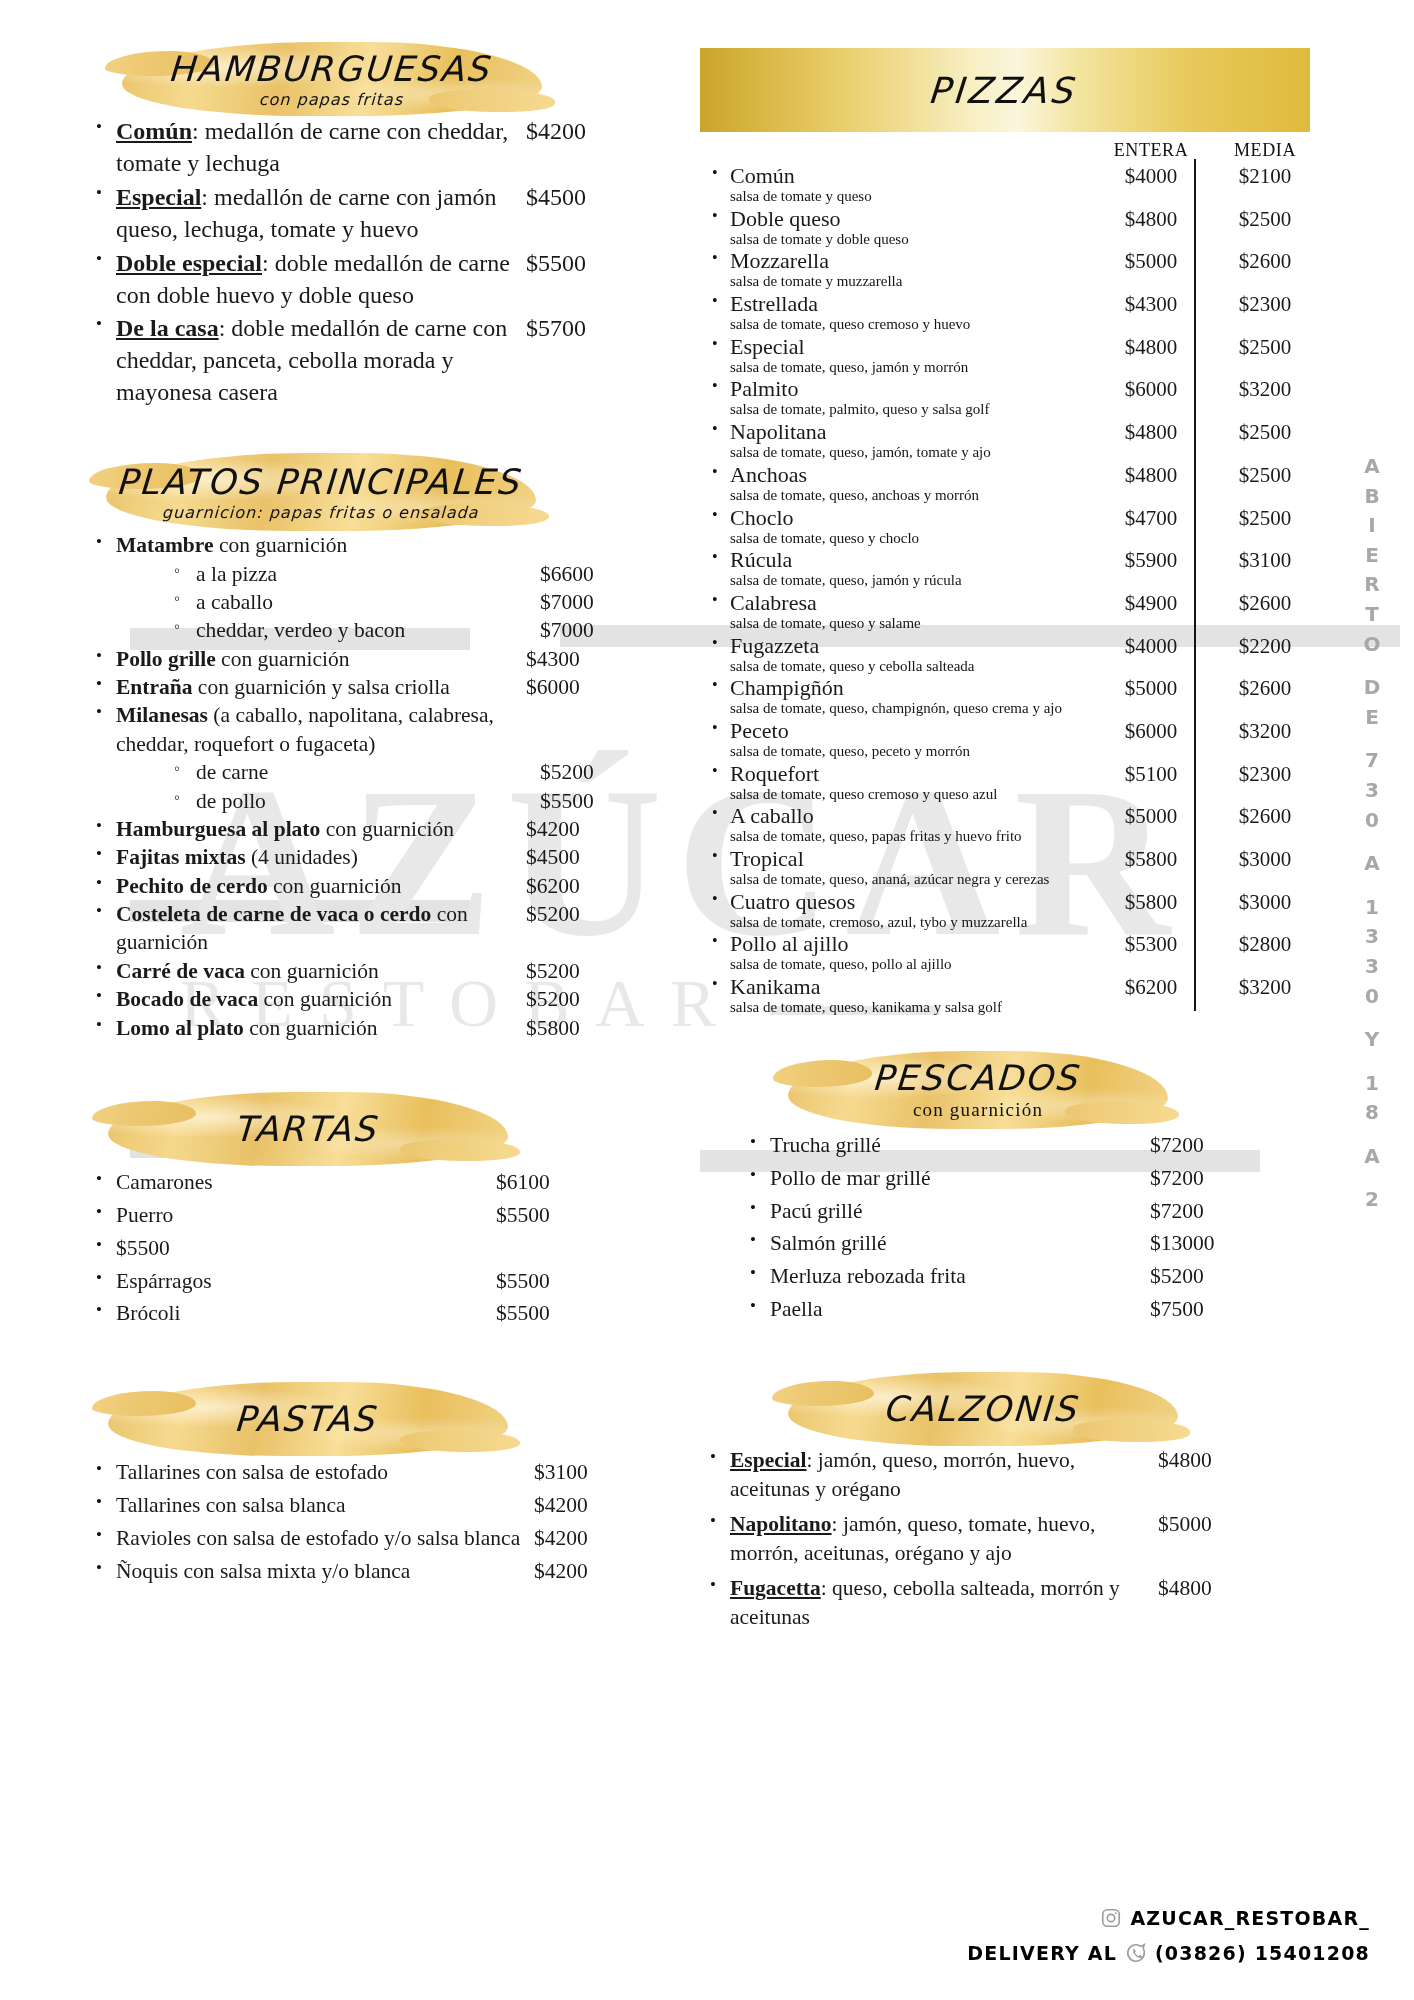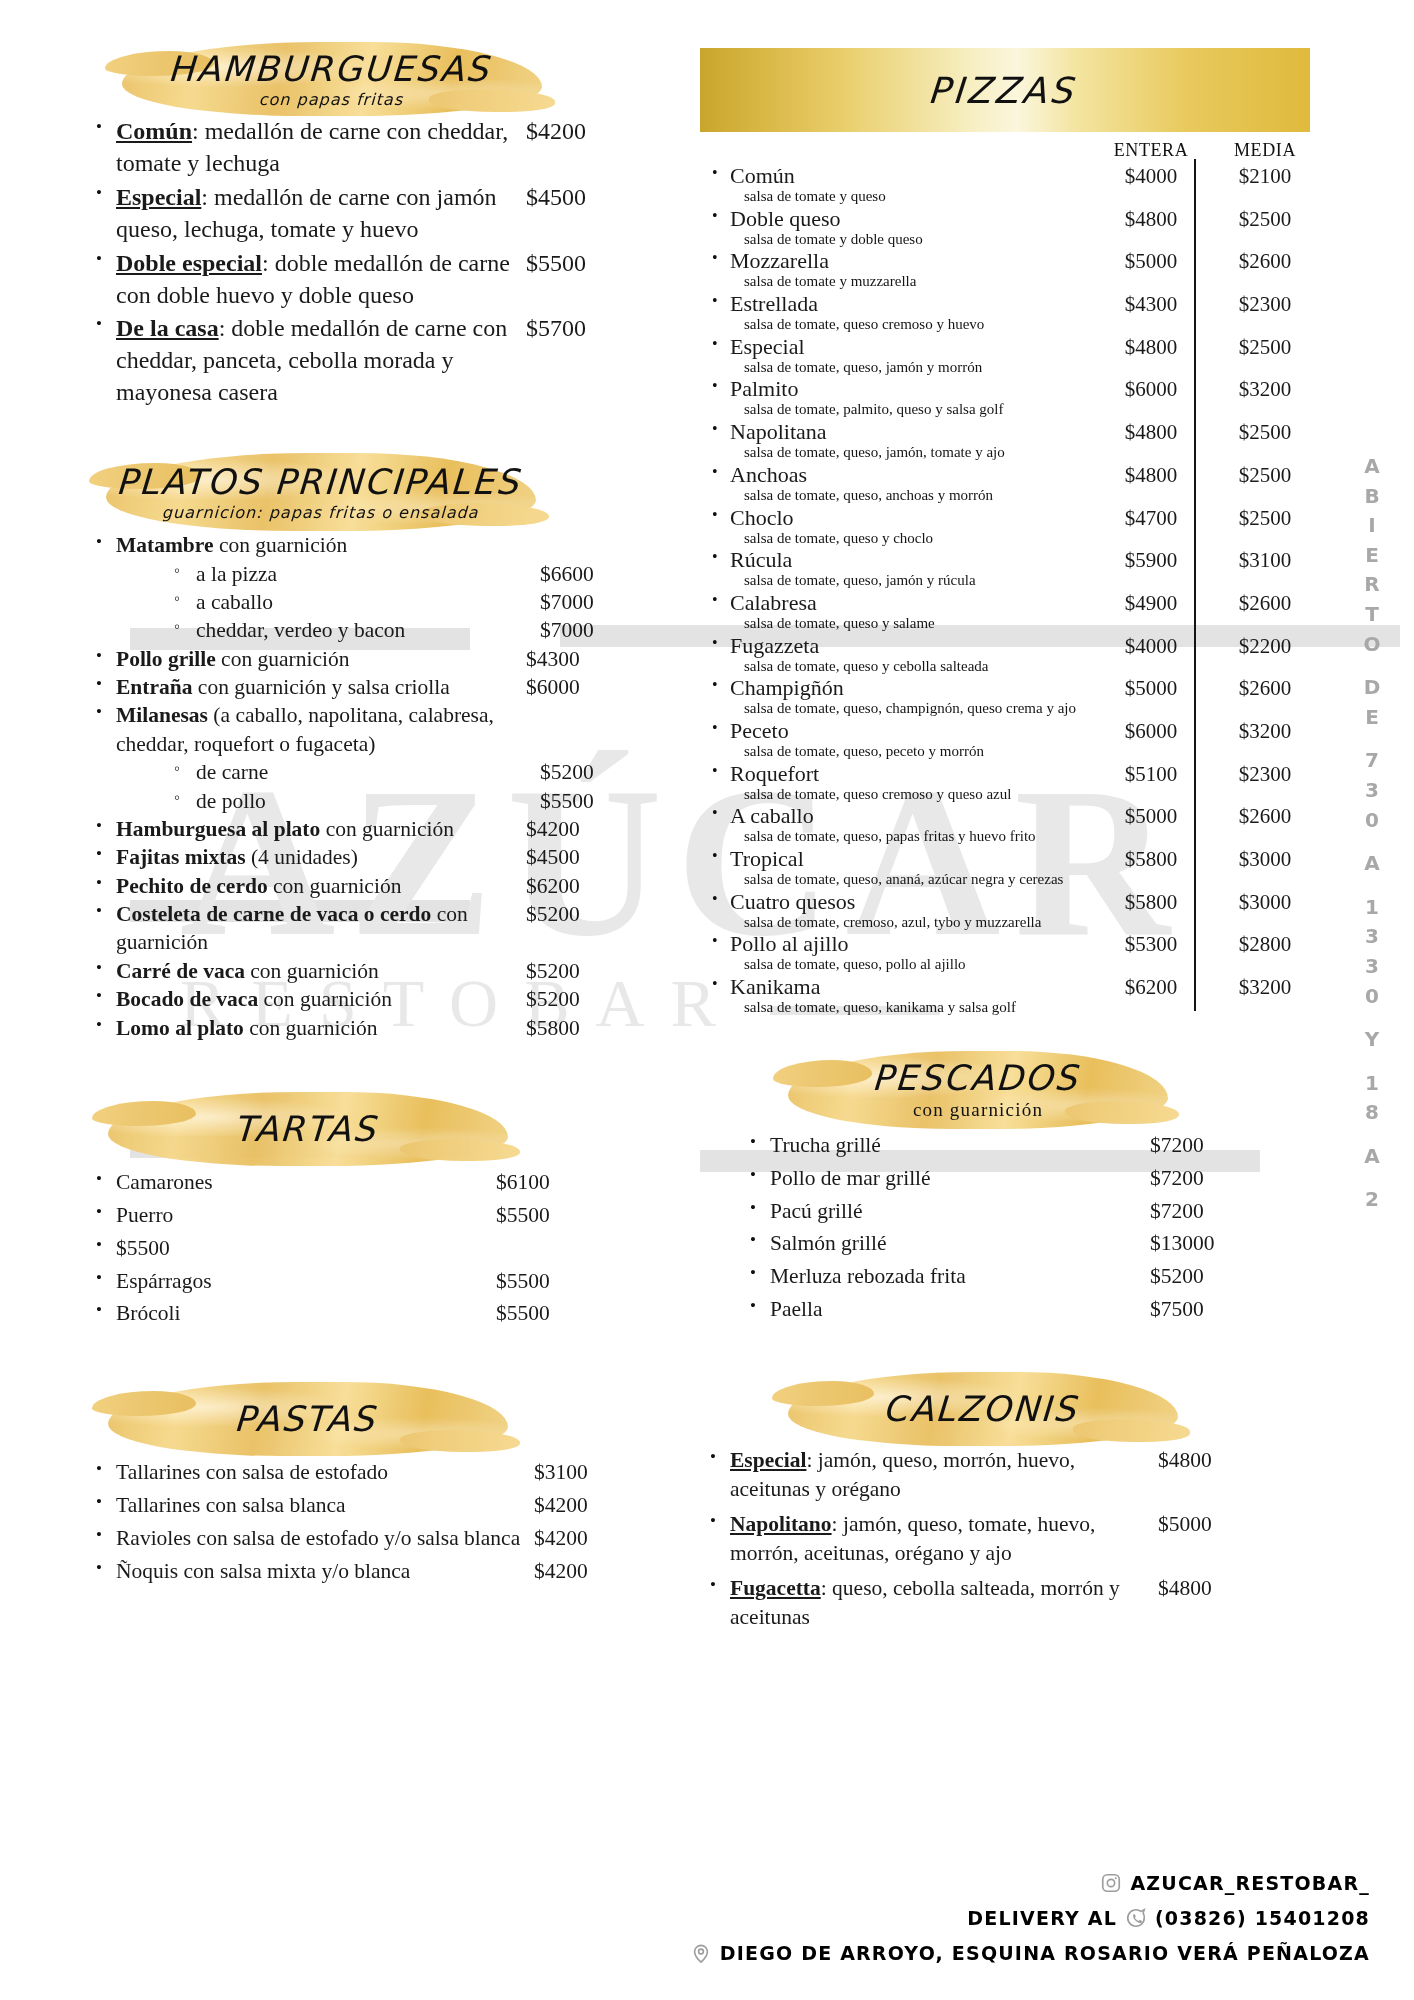--- a/index.html
+++ b/index.html
@@ -166,21 +166,21 @@
   ul.pz > li { position:relative; padding-left:30px; }
   ul.pz > li::before {
     content:"\2022"; position:absolute; left:12px; top:1px; font-size:16px; color:#111;
   }
   .pz-row { display:flex; align-items:baseline; }
   .pz-name { flex:1 1 auto; font-size:22px; line-height:1.16; }
   .pz-p1 { width:118px; text-align:center; font-size:21px; }
   .pz-p2 { width:110px; text-align:center; font-size:21px; }
   .pz-desc {
     font-size:15px; line-height:1.18; color:#151515;
-    max-width:420px; margin-top:-1px;margin-left:14px;
+    max-width:420px; margin-top:-1px;
   }
 
   
   .vertical {
     position:absolute; right:22px; top:452px;
     width:40px;
     display:flex; flex-direction:column; align-items:center;
     font-family:"DejaVu Sans", sans-serif; font-weight:700;
     font-size:20px; color:#a8a8a8; letter-spacing:0;
   }
@@ -731,24 +731,15 @@
     <div class="line">
       <span>DELIVERY AL</span>
       <span class="ic">
         <svg viewBox="0 0 24 24" fill="none" stroke="#9d9d9d" stroke-width="1.8">
           <path d="M21 12a9 9 0 1 1-3.6-7.2L21 3l-1.2 3.6A8.9 8.9 0 0 1 21 12Z"></path>
           <path d="M8.6 8.4c.3-.6.6-.6.9-.6h.6c.2 0 .5 0 .7.5l.8 1.8c.1.3 0 .5-.1.7l-.4.5c-.1.2-.3.4-.1.7.2.4.8 1.3 1.6 2 .9.8 1.7 1.1 2 1.2.3.1.5 0 .6-.1l.6-.7c.2-.2.4-.2.6-.1l1.7.8c.3.1.4.3.4.5 0 .3-.2.9-.5 1.2-.4.4-1 .6-1.6.6-1.1 0-2.8-.6-4.4-2.1-1.8-1.7-2.8-3.6-3-4.5-.2-.9 0-1.7.3-2.1Z" fill="#9d9d9d" stroke="none"></path>
         </svg>
       </span>
       <span>(03826) 15401208</span>
     </div>
-    <div class="line">
-      <span class="ic">
-        <svg viewBox="0 0 24 24" fill="none" stroke="#9d9d9d" stroke-width="1.8">
-          <path d="M12 22s7-6.2 7-11.3A7 7 0 0 0 5 10.7C5 15.8 12 22 12 22Z"></path>
-          <circle cx="12" cy="10.3" r="2.6"></circle>
-        </svg>
-      </span>
-      <span>DIEGO DE ARROYO, ESQUINA ROSARIO VERÁ PEÑALOZA</span>
-    </div>
   </div>
 
 </div>
 
 </body></html>

